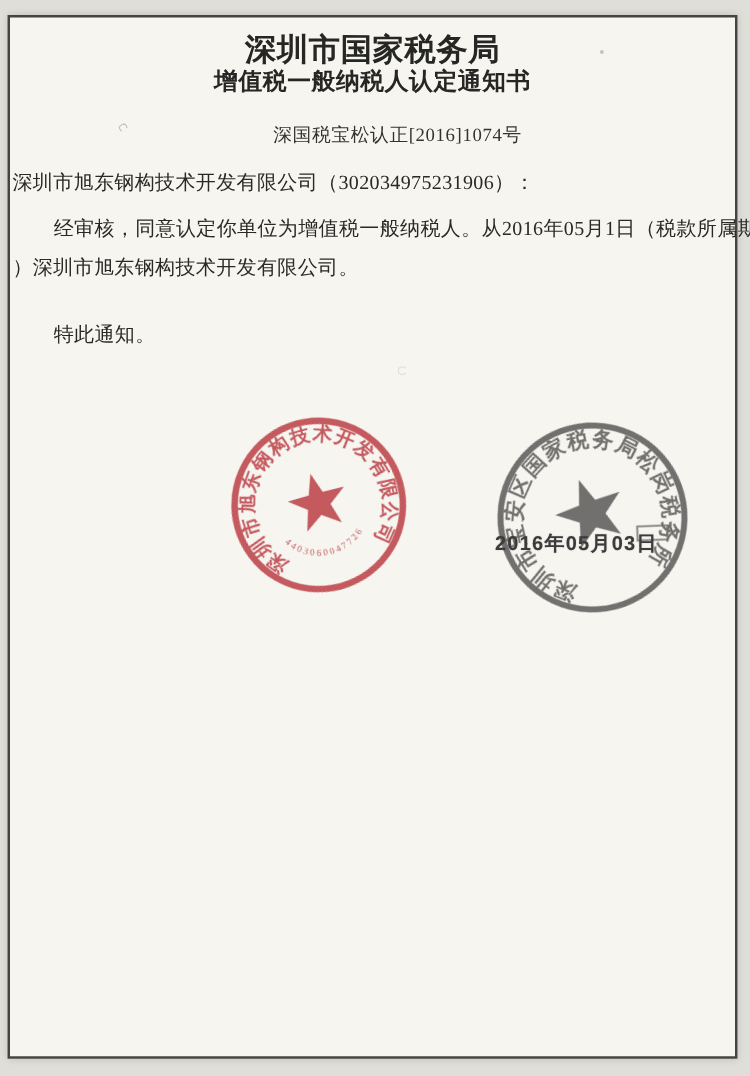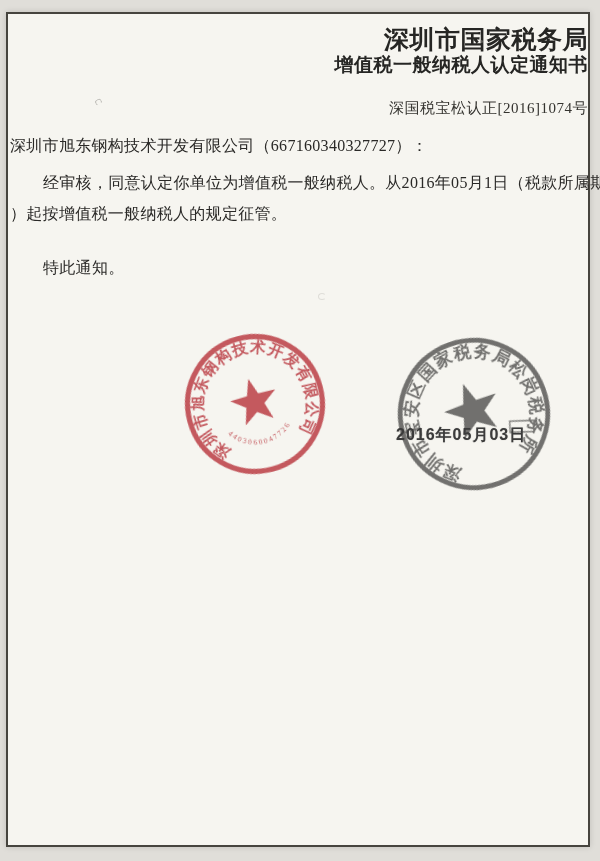--- a/index.html
+++ b/index.html
@@ -11,21 +11,21 @@
     overflow:hidden;
   }
   .scene{position:relative;width:600px;height:861px;}
   .page{
     position:absolute;left:6px;top:12px;
     width:580px;height:831px;
     background:#f6f5f0;
     border:2px solid #46443e;
     box-shadow:0 0 6px rgba(0,0,0,.15);
   }
-  .tline{position:absolute;left:0;right:0;text-align:right;color:#262624;white-space:nowrap;}
+  .tline{position:absolute;left:0;right:0;text-align:center;color:#262624;white-space:nowrap;}
   .title1{top:9px;font-size:25px;font-weight:700;letter-spacing:0.5px;}
   .title2{top:38px;font-size:19px;font-weight:700;letter-spacing:0.5px;}
   .docno{top:85px;font-size:15px;color:#34332f;letter-spacing:0.5px;margin-left:40px;}
   .bline{position:absolute;color:#2a2927;font-size:16px;white-space:nowrap;letter-spacing:0.3px;}
   .recipient{left:2px;top:122px;}
   .para1{left:35px;top:159px;}
   .para2{left:2px;top:190px;}
   .closing{left:35px;top:244px;}
   .seal{position:absolute;mix-blend-mode:multiply;}
   .seal-red{
@@ -59,23 +59,23 @@
 </head>
 <body>
 
 <div class="scene">
   <div class="page">
 
     <div class="tline title1">深圳市国家税务局</div>
     <div class="tline title2">增值税一般纳税人认定通知书</div>
     <div class="tline docno">深国税宝松认正[2016]1074号</div>
 
-    <div class="bline recipient">深圳市旭东钢构技术开发有限公司（667160340327727）：</div>
+    <div class="bline recipient">深圳市旭东钢构技术开发有限公司（302034975231906）：</div>
     <div class="bline para1">经审核，同意认定你单位为增值税一般纳税人。从2016年05月1日（税款所属期</div>
-    <div class="bline para2">）起按增值税一般纳税人的规定征管。</div>
+    <div class="bline para2">）深圳市旭东钢构技术开发有限公司。</div>
     <div class="bline closing">特此通知。</div>
 
     <svg class="seal seal-red" viewBox="0 0 200 200" color="#c4454e">
       <defs>
         <path id="rs-arc" d="M 55 153.6 A 70 70 0 1 1 145 153.6" fill="none"></path>
         <path id="rs-num" d="M 52.9 128.3 A 55 55 0 0 0 147.1 128.3" fill="none"></path>
       </defs>
       <circle cx="100" cy="100" r="91" fill="none" stroke="currentColor" stroke-width="7"></circle>
       <path fill="currentColor" d="M100,65 L107.8,87.3 L131.4,87.8 L112.6,102.1 L119.4,124.7 L100,111.2 L80.6,124.7 L87.4,102.1 L68.6,87.8 L92.2,87.3 Z"></path>
       <text class="arc-text" fill="currentColor">

